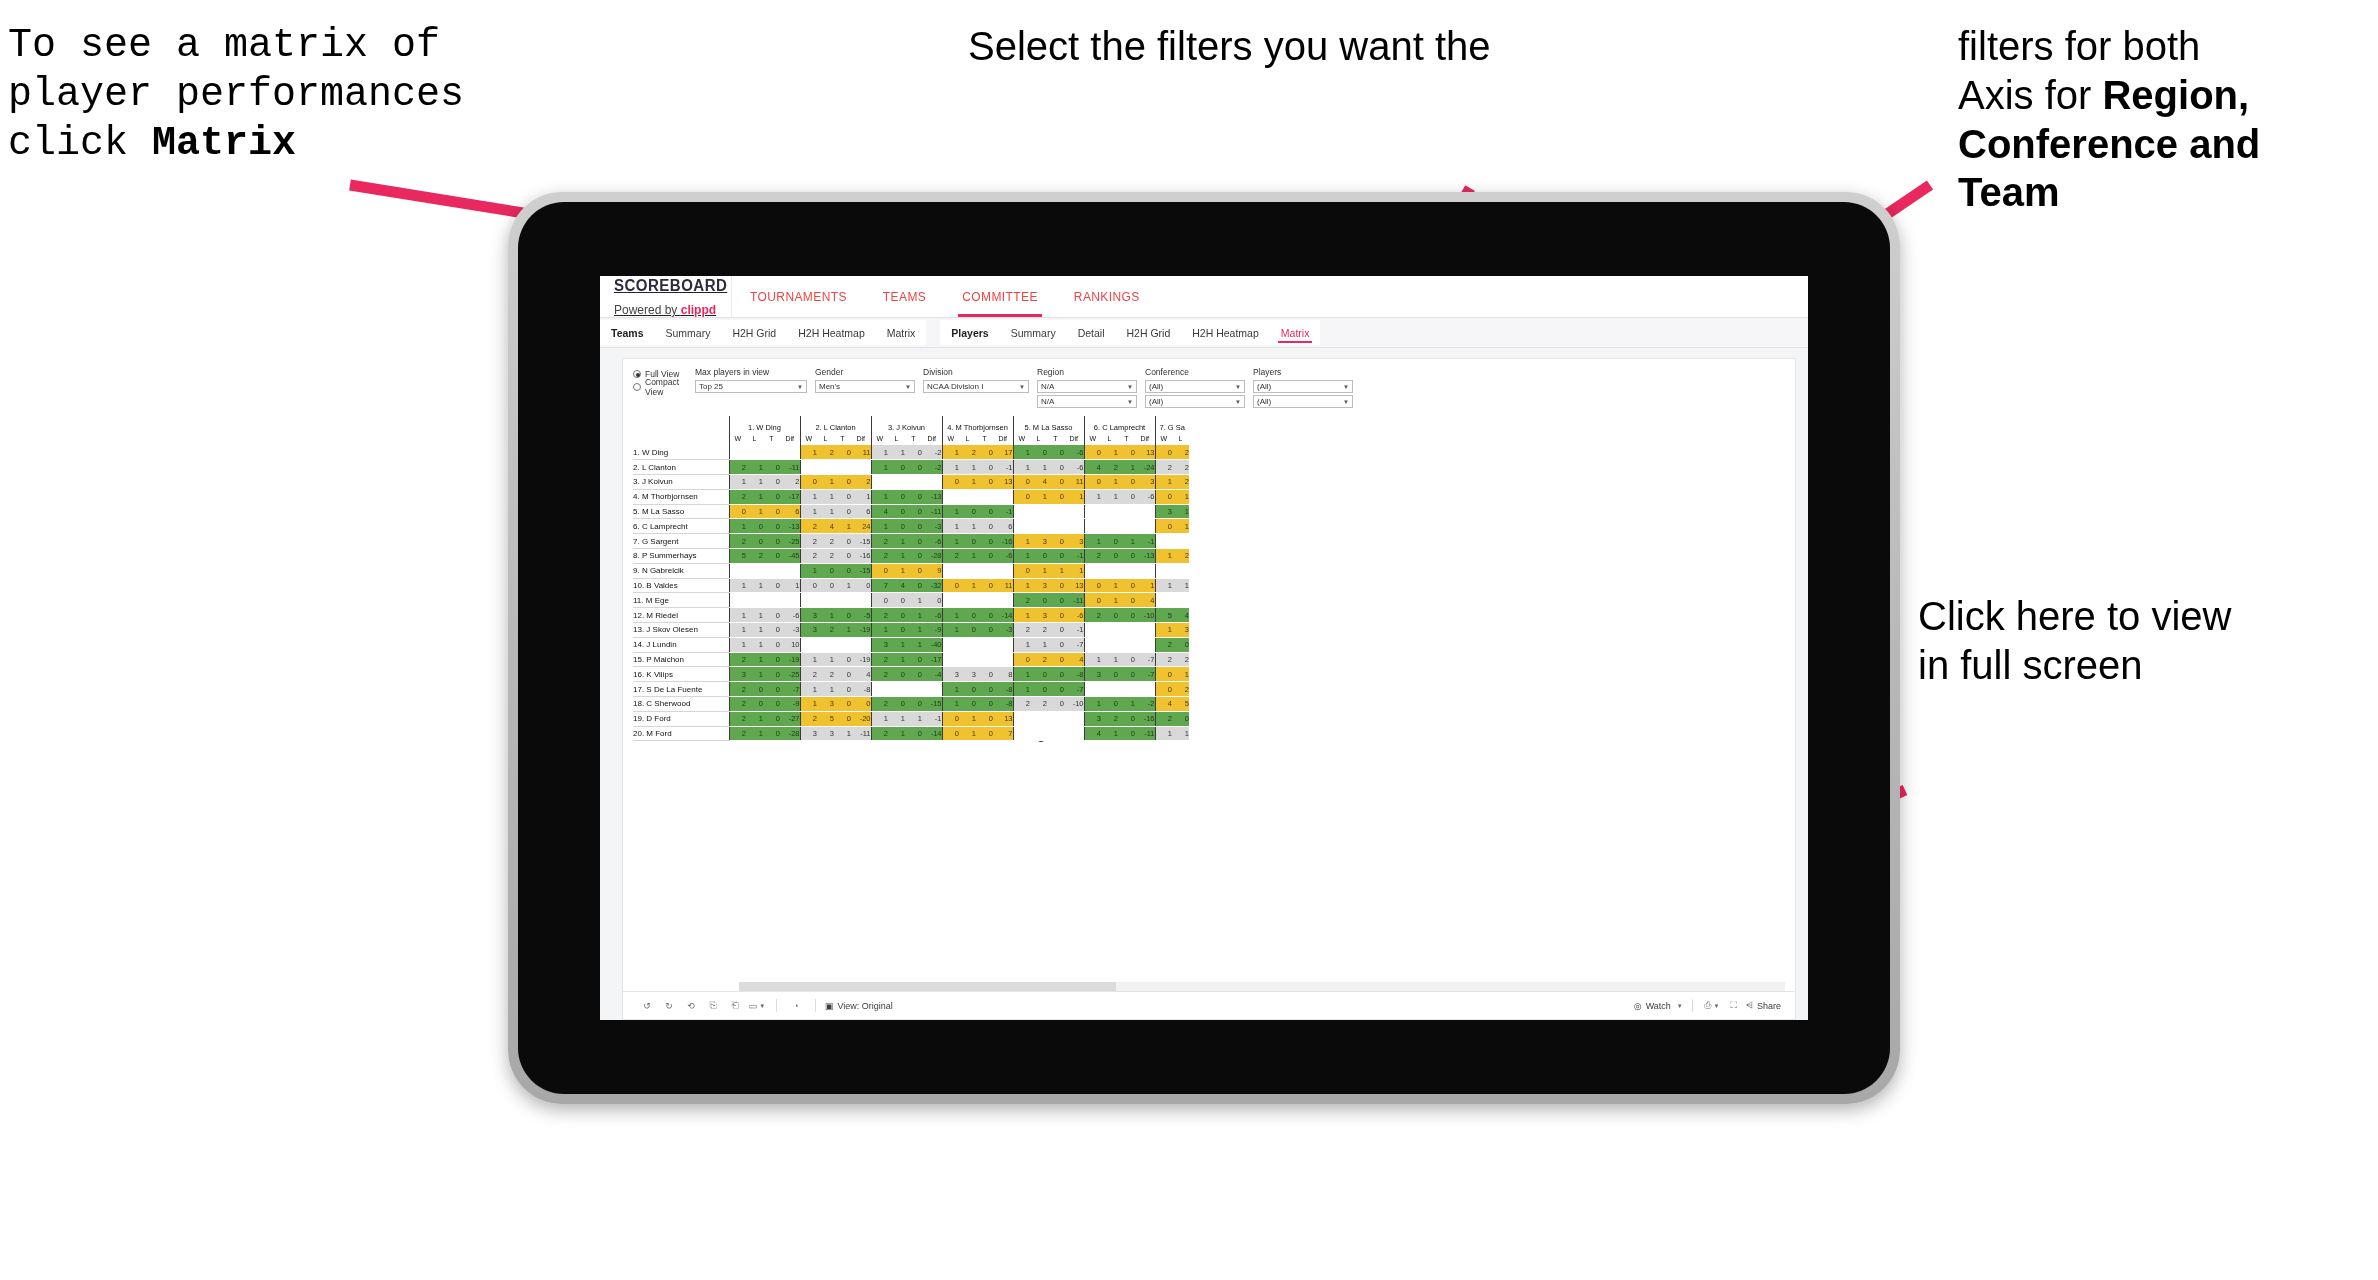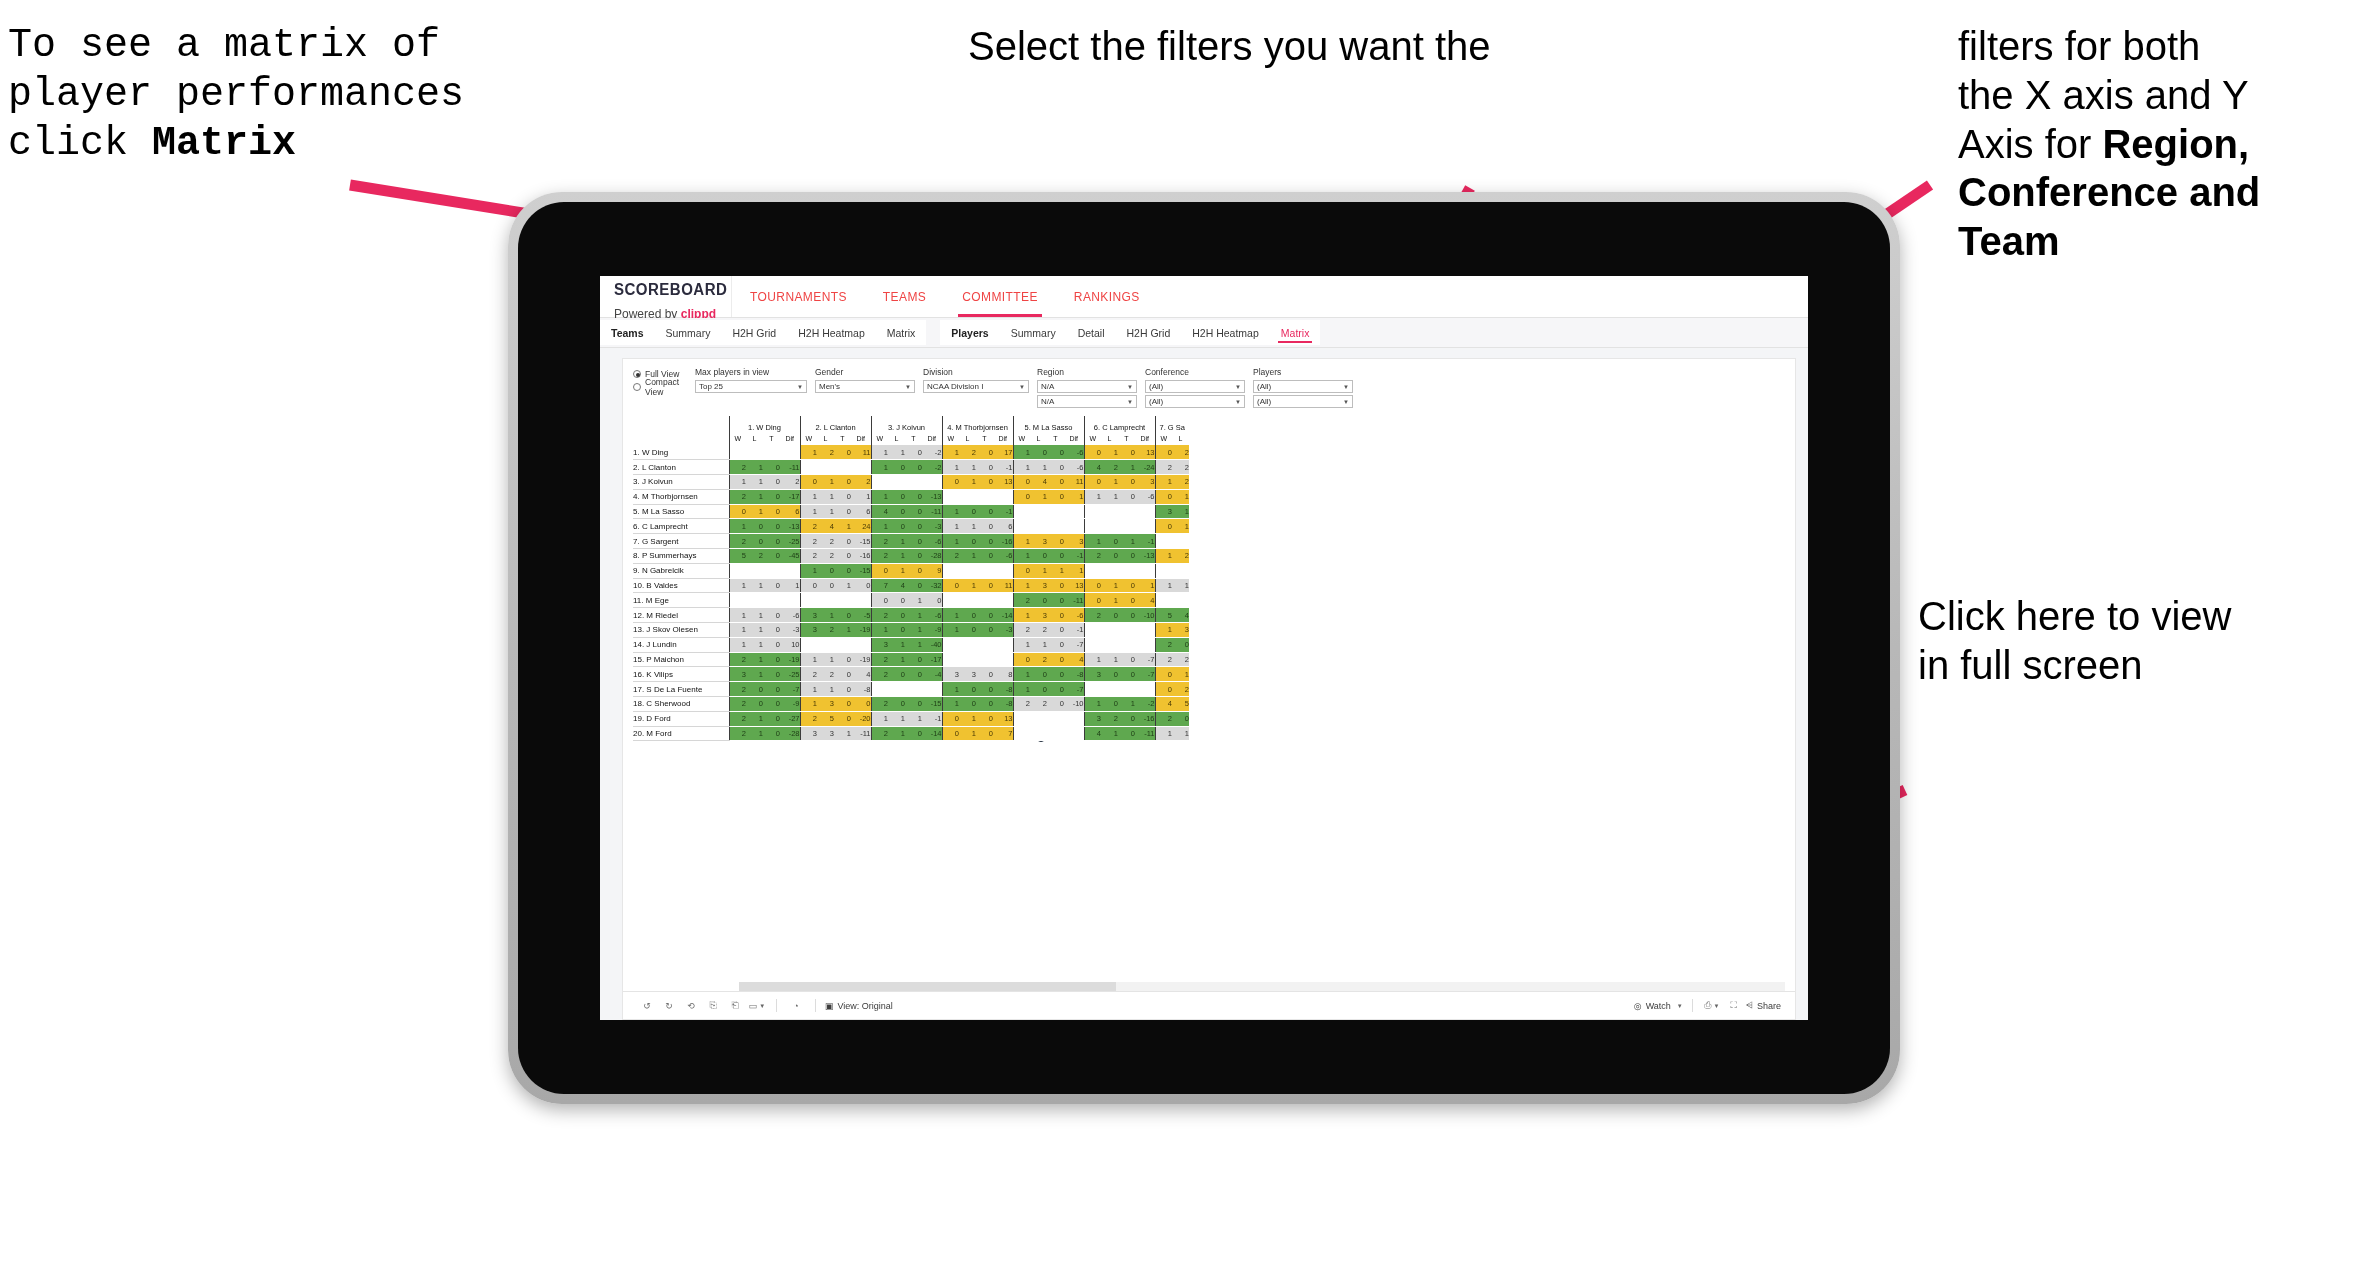--- a/index.html
+++ b/index.html
@@ -68,21 +68,21 @@
   
   #topnav {
     height: 42px; background: #ffffff;
     display: flex; align-items: stretch;
     border-bottom: 1px solid #e2e2e2;
     flex: 0 0 auto;
   }
   #brand {
     width: 132px; padding: 5px 0 0 14px;
     border-right: 1px solid #ececec;
-    display: flex; flex-direction: column; justify-content: flex-start;
+    display: flex; flex-direction: column; justify-content: flex-end; text-decoration: underline;
   }
   #brand-title {
     font-size: 16px; font-weight: bold; letter-spacing: .5px;
     color: #2b2b3d; font-family: "Liberation Sans", sans-serif;
     transform: scaleX(.94); transform-origin: left;
   }
   #brand-sub { font-size: 12px; color: #444; margin-top: 8px; }
   #brand-sub .clippd { color: #e8285f; font-weight: bold; }
   .topnav-item {
     display: flex; align-items: center; padding: 0 18px;
@@ -215,21 +215,20 @@
   <div>player performances</div>
   <div><span>click </span><b>Matrix</b></div>
 </div>
 
 <div class="anno" id="anno-filters">
   <div>Select the filters you want the</div>
 </div>
 
 <div class="anno" id="anno-axes">
   <div>filters for both</div>
-  <div>the X axis and Y</div>
   <div><span>Axis for </span><b>Region,</b></div>
   <div><b>Conference and</b></div>
   <div><b>Team</b></div>
 </div>
 
 <div class="anno" id="anno-full">
   <div>Click here to view</div>
   <div>in full screen</div>
 </div>
 

